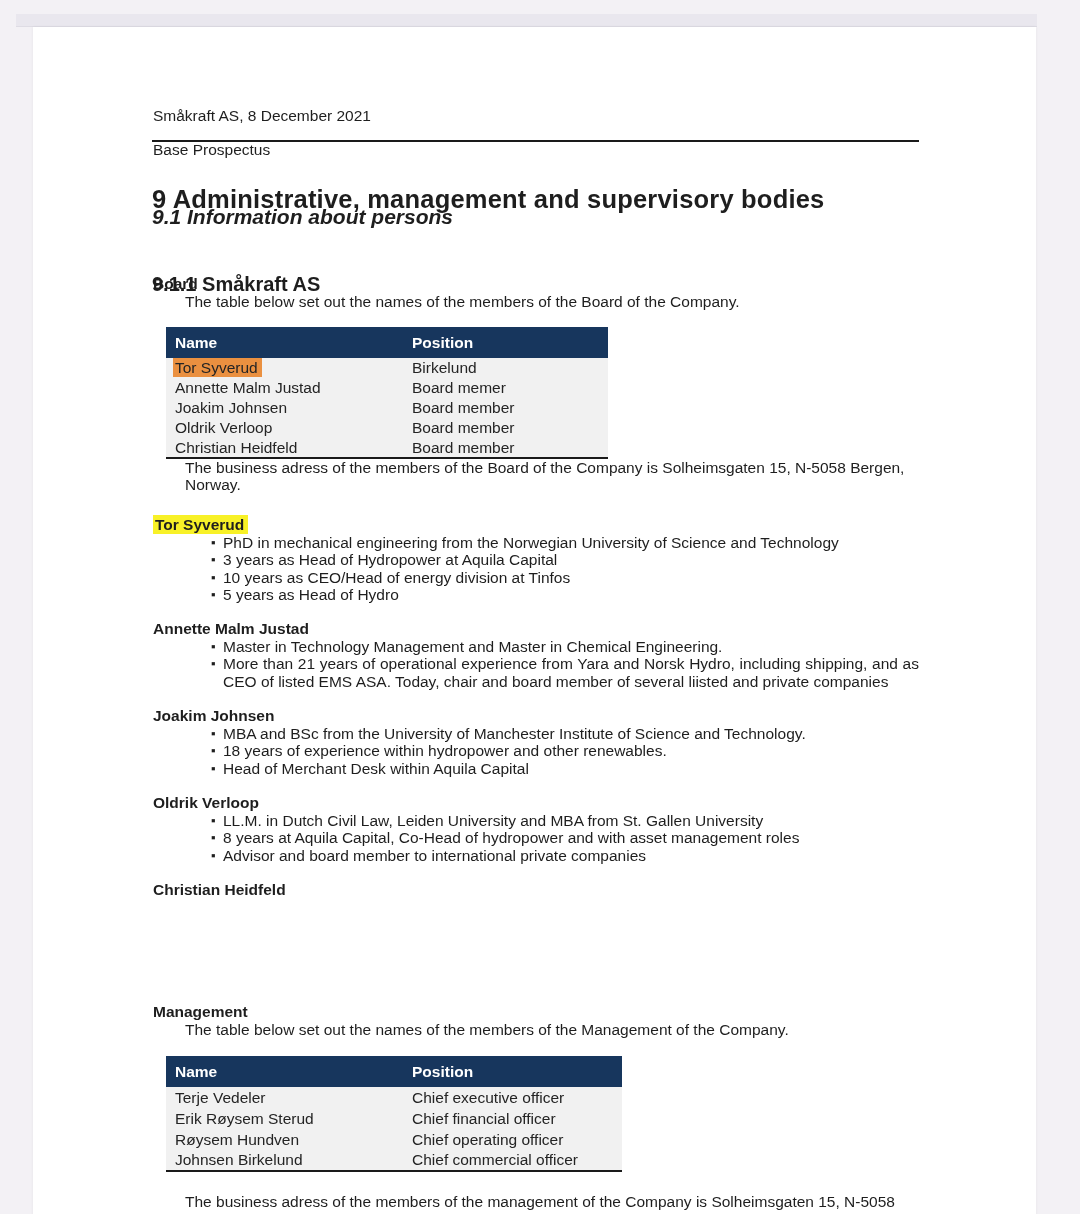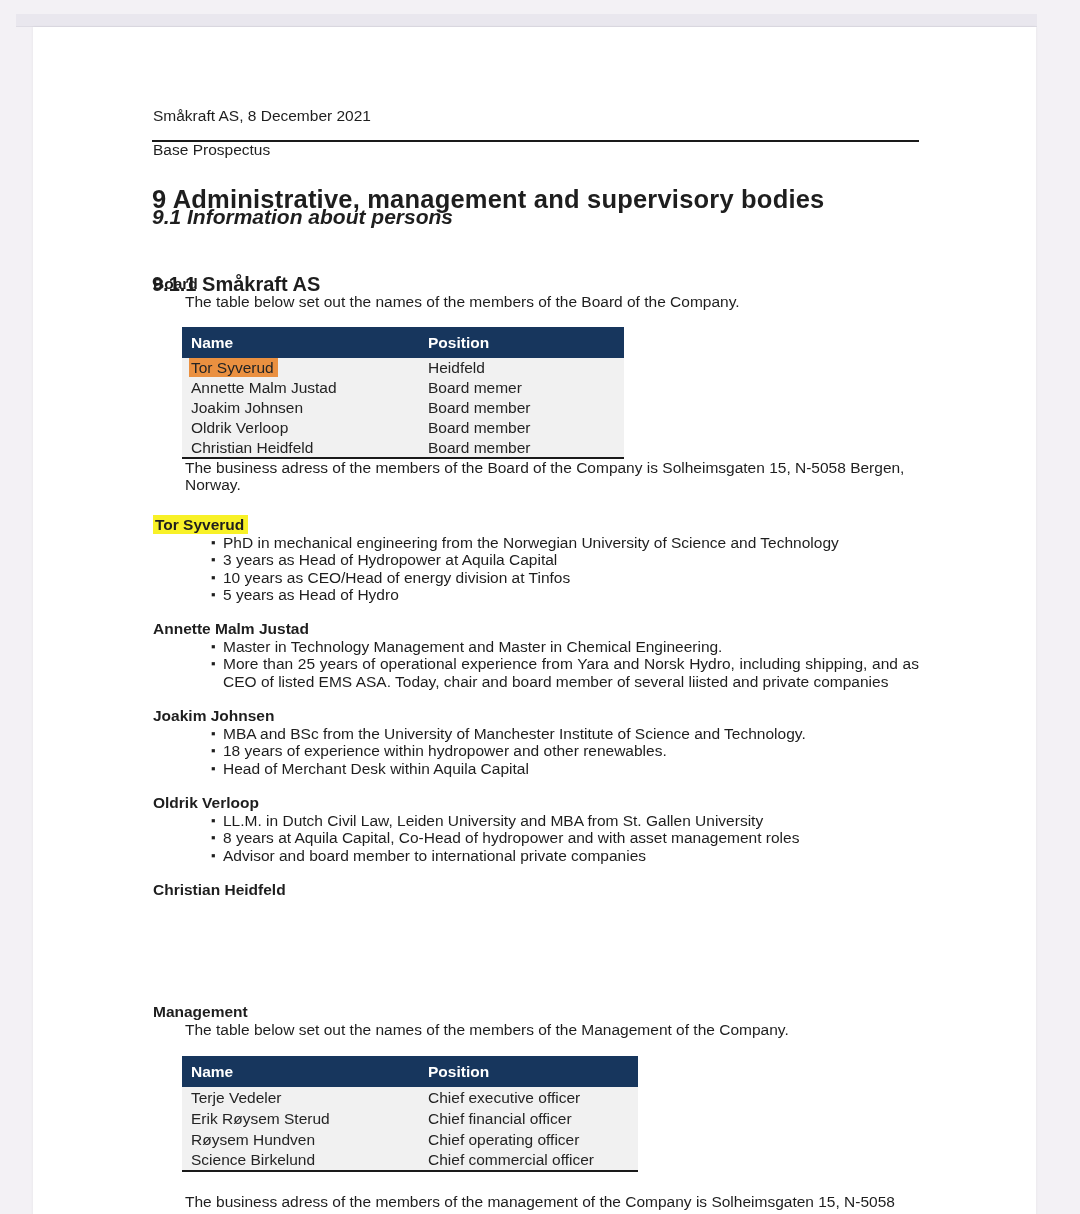--- a/index.html
+++ b/index.html
@@ -48,21 +48,21 @@
     left: 119px; top: 218px;
     font-size: 20px; font-weight: bold; margin-top: 28px;
   }
 
   .bold-label { left: 120px; font-size: 15.5px; font-weight: bold; line-height: 17px; }
   .para { left: 120px; font-size: 15.5px; line-height: 17px; width: 768px; margin-left: 32px; }
 
   .lbl-board { top: 248px; text-align: right; }
   .para-board-intro { top: 266px; }
 
-  table { border-collapse: collapse; table-layout: fixed; margin-left: 16px; }
+  table { border-collapse: collapse; table-layout: fixed; }
   .doc-table {
     border-bottom: 2px solid #1a1a1a;
     font-size: 15.5px;
   }
   .doc-table thead th {
     background: #17365d;
     color: #ffffff;
     font-weight: bold;
     text-align: left;
     height: 31px;
@@ -153,21 +153,21 @@
       </colgroup>
     <thead>
       <tr>
         <th>Name</th>
         <th>Position</th>
       </tr>
     </thead>
     <tbody>
       <tr>
         <td><span class="hl-orange">Tor Syverud</span></td>
-        <td>Heidfeld</td>
+        <td>Birkelund</td>
       </tr>
       <tr>
         <td>Annette Malm Justad</td>
         <td>Board memer</td>
       </tr>
       <tr>
         <td>Joakim Johnsen</td>
         <td>Board member</td>
       </tr>
       <tr>
@@ -187,21 +187,21 @@
   <ul class="abs person-bullets bullets-tor">
     <li>PhD in mechanical engineering from the Norwegian University of Science and Technology</li>
     <li>3 years as Head of Hydropower at Aquila Capital</li>
     <li>10 years as CEO/Head of energy division at Tinfos</li>
     <li>5 years as Head of Hydro</li>
   </ul>
 
   <div class="abs person-name name-annette">Annette Malm Justad</div>
   <ul class="abs person-bullets bullets-annette">
     <li>Master in Technology Management and Master in Chemical Engineering.</li>
-    <li>More than 25 years of operational experience from Yara and Norsk Hydro, including shipping, and as CEO of listed EMS ASA. Today, chair and board member of several liisted and private companies</li>
+    <li>More than 21 years of operational experience from Yara and Norsk Hydro, including shipping, and as CEO of listed EMS ASA. Today, chair and board member of several liisted and private companies</li>
   </ul>
 
   <div class="abs person-name name-joakim">Joakim Johnsen</div>
   <ul class="abs person-bullets bullets-joakim">
     <li>MBA and BSc from the University of Manchester Institute of Science and Technology.</li>
     <li>18 years of experience within hydropower and other renewables.</li>
     <li>Head of Merchant Desk within Aquila Capital</li>
   </ul>
 
   <div class="abs person-name name-oldrik">Oldrik Verloop</div>
@@ -234,21 +234,21 @@
       </tr>
       <tr>
         <td>Erik Røysem Sterud</td>
         <td>Chief financial officer</td>
       </tr>
       <tr>
         <td>Røysem Hundven</td>
         <td>Chief operating officer</td>
       </tr>
       <tr>
-        <td>Science Birkelund</td>
+        <td>Johnsen Birkelund</td>
         <td>Chief commercial officer</td>
       </tr>
     </tbody>
   </table>
 
   <div class="abs para para-mgmt-addr-1">The business adress of the members of the management of the Company is Solheimsgaten 15, N-5058 Bergen,</div>
   <div class="abs para para-mgmt-addr-2">Norway.</div>
 
 </div>
 

